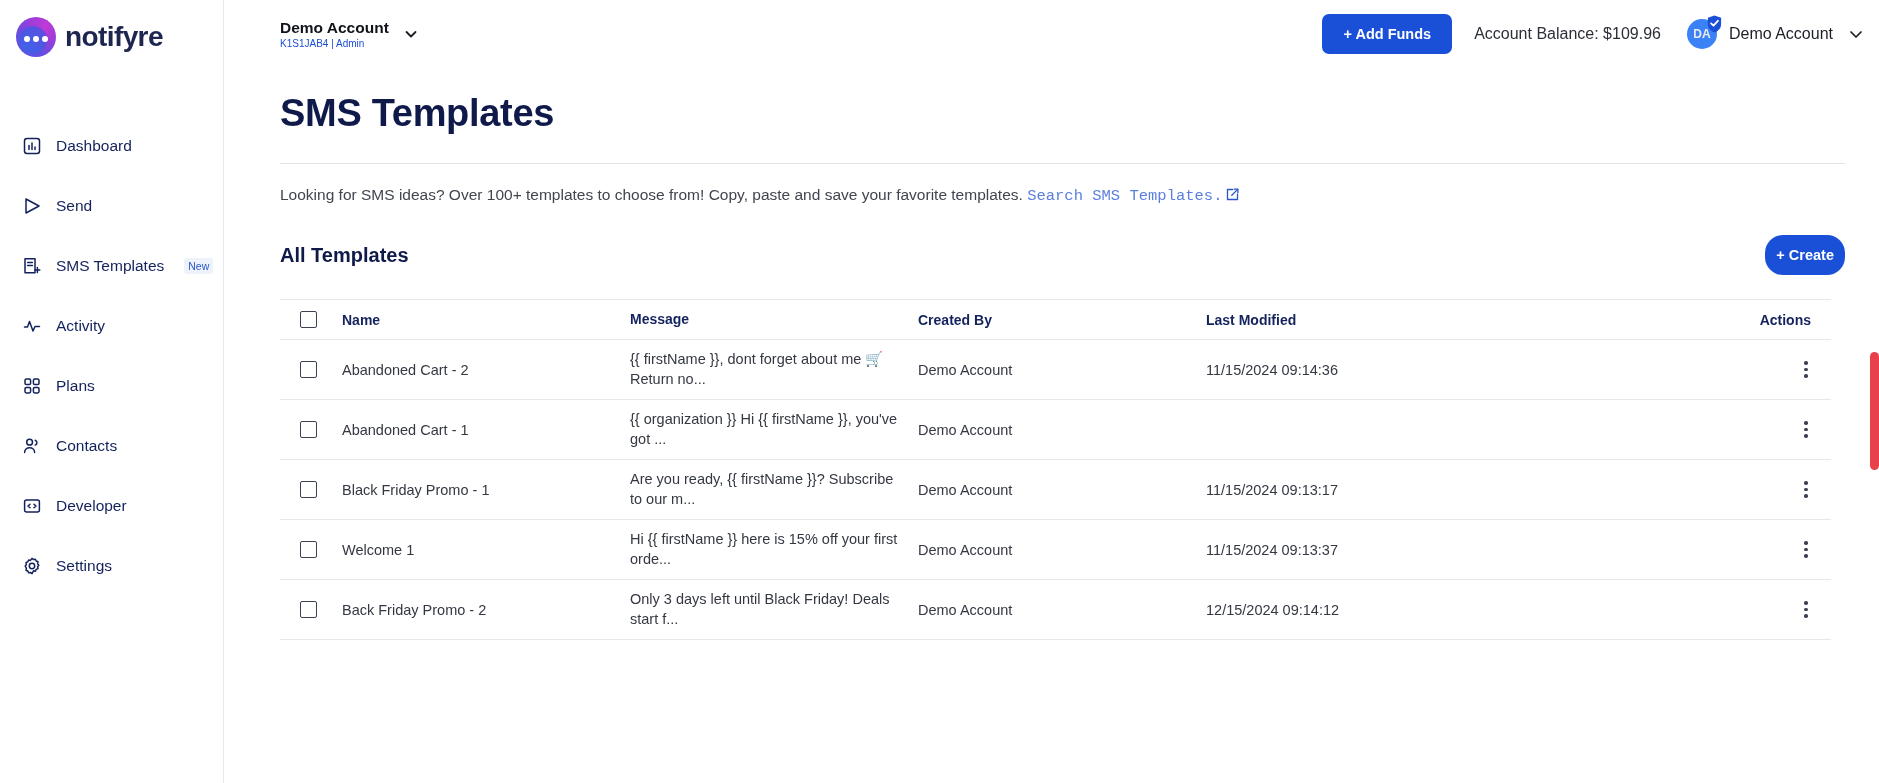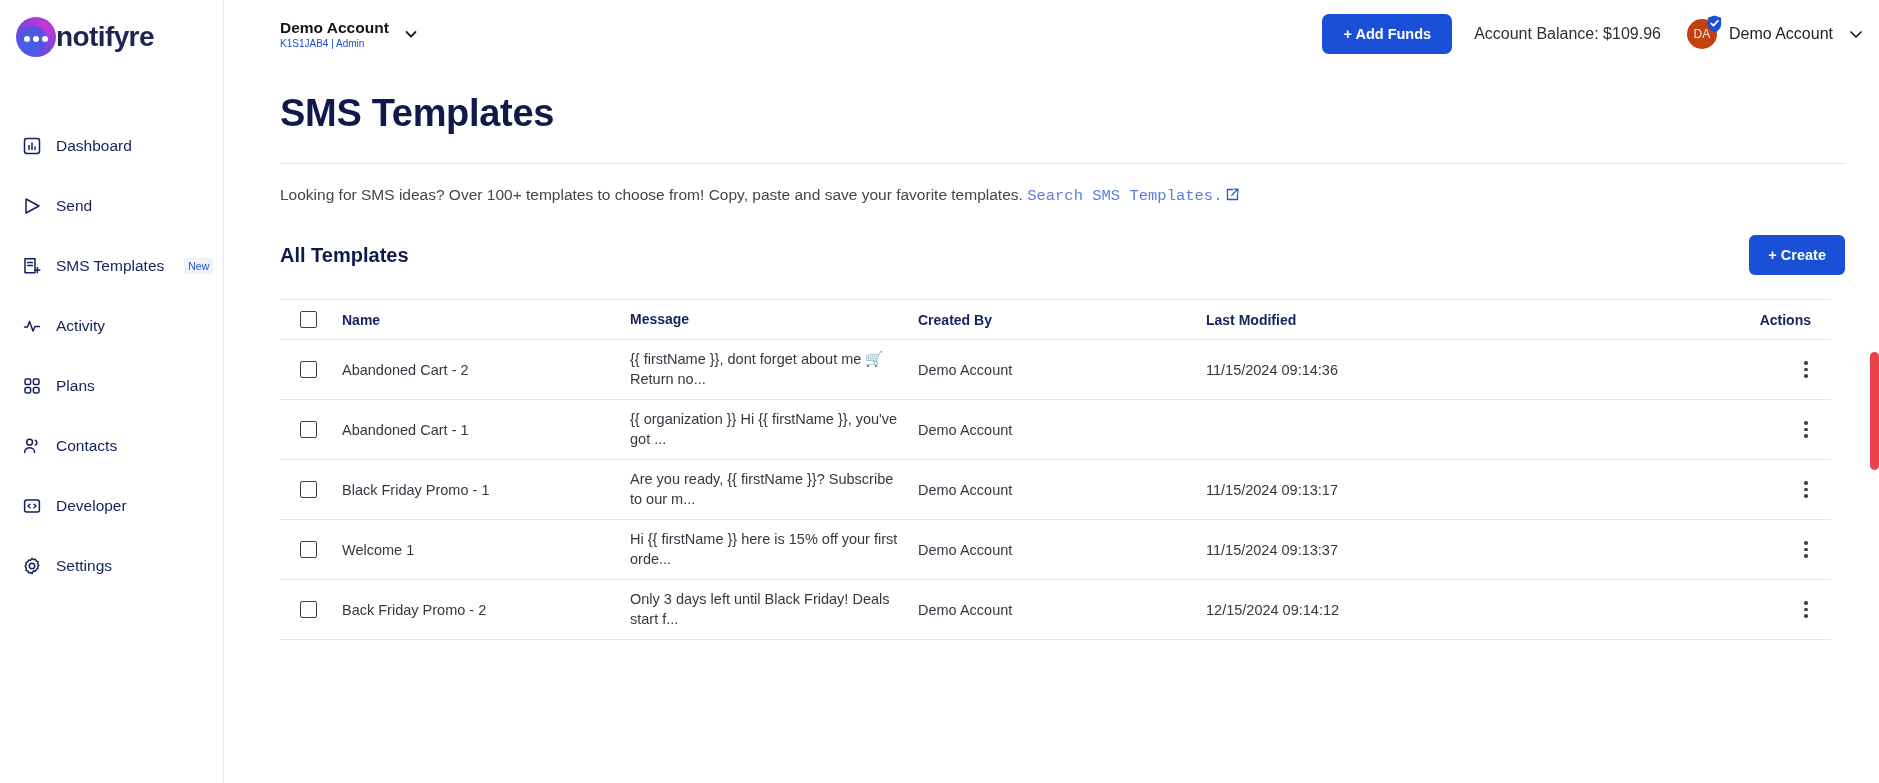--- a/index.html
+++ b/index.html
@@ -13,21 +13,21 @@
 
   
   .sidebar {
     width: 224px; height: 783px;
     background: #ffffff;
     border-right: 1px solid #e6e8ee;
     flex: 0 0 224px;
     position: relative;
   }
   .logo-row {
-    display: flex; align-items: center; 
+    display: flex; align-items: center; gap: 9px;
     padding: 18px 0 0 16px;
     height: 56px;
   }
   .logo-mark {
     width: 40px; height: 40px; border-radius: 50%;
     background: radial-gradient(circle at 72% 22%, #c13ad6 0%, #a13cd8 32%, #6f4ae0 62%, #3f5fe8 100%);
     position: relative; flex: 0 0 40px;
   }
   .logo-mark .inner-circle {
     position: absolute; left: 3px; top: 9px;
@@ -79,22 +79,22 @@
     background: #1a4fd8; color: #ffffff;
     font-size: 14.5px; font-weight: bold;
     border: none; border-radius: 7px;
     height: 40px; padding: 0 21px; cursor: pointer;
     font-family: "Liberation Sans", sans-serif;
   }
   .balance { font-size: 16px; color: #2c2f38; margin-left: 22px; white-space: nowrap; }
   .avatar-wrap { position: relative; margin-left: 26px; width: 30px; height: 30px; }
   .avatar {
     width: 30px; height: 30px; border-radius: 50%;
-    background: #c2410c; color: #e9eaee;
-    font-size: 12px; font-weight: normal;
+    background: #3b82f6; color: #e9eaee;
+    font-size: 12px; font-weight: bold;
     display: flex; align-items: center; justify-content: center;
   }
   .verify {
     position: absolute; right: -6px; top: -4px;
     width: 17px; height: 18px;
   }
   .user-name { font-size: 16px; color: #1c1f27; margin-left: 12px; white-space: nowrap; }
   .user-chev { width: 18px; height: 18px; margin-left: 14px; display: block; cursor: pointer; }
 
   
@@ -112,22 +112,22 @@
 
   .section-row {
     display: flex; align-items: center;
     margin-top: 30px; padding-right: 34px;
   }
   .section-title { font-size: 20px; font-weight: bold; color: #101a4a; }
   .btn-create {
     margin-left: auto;
     background: #1a4fd8; color: #fff;
     font-size: 14.5px; font-weight: bold;
-    border: none; border-radius: 6px;
-    height: 40px; padding: 0 19px; cursor: pointer;
+    border: none; border-radius: 18px;
+    height: 40px; padding: 0 11px; cursor: pointer;
     font-family: "Liberation Sans", sans-serif;
   }
 
   
   .tbl { margin-top: 24px; padding-right: 48px; }
   .trow {
     display: flex; align-items: center;
     border-bottom: 1px solid #e6e8ee;
   }
   .thead { border-top: 1px solid #e6e8ee; height: 41px; }

